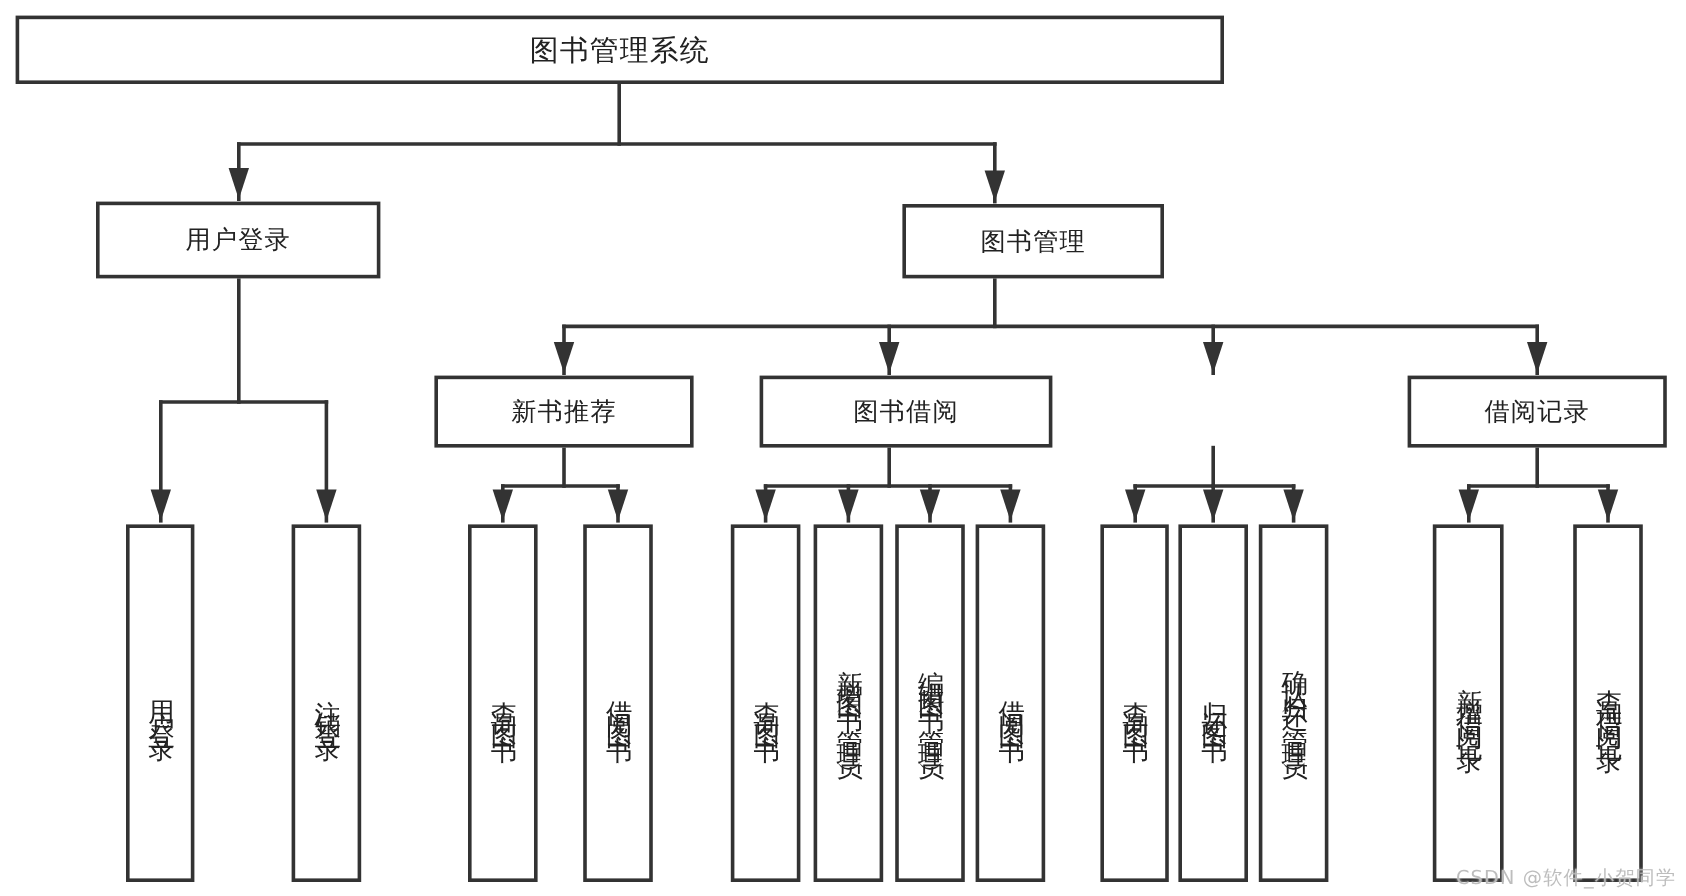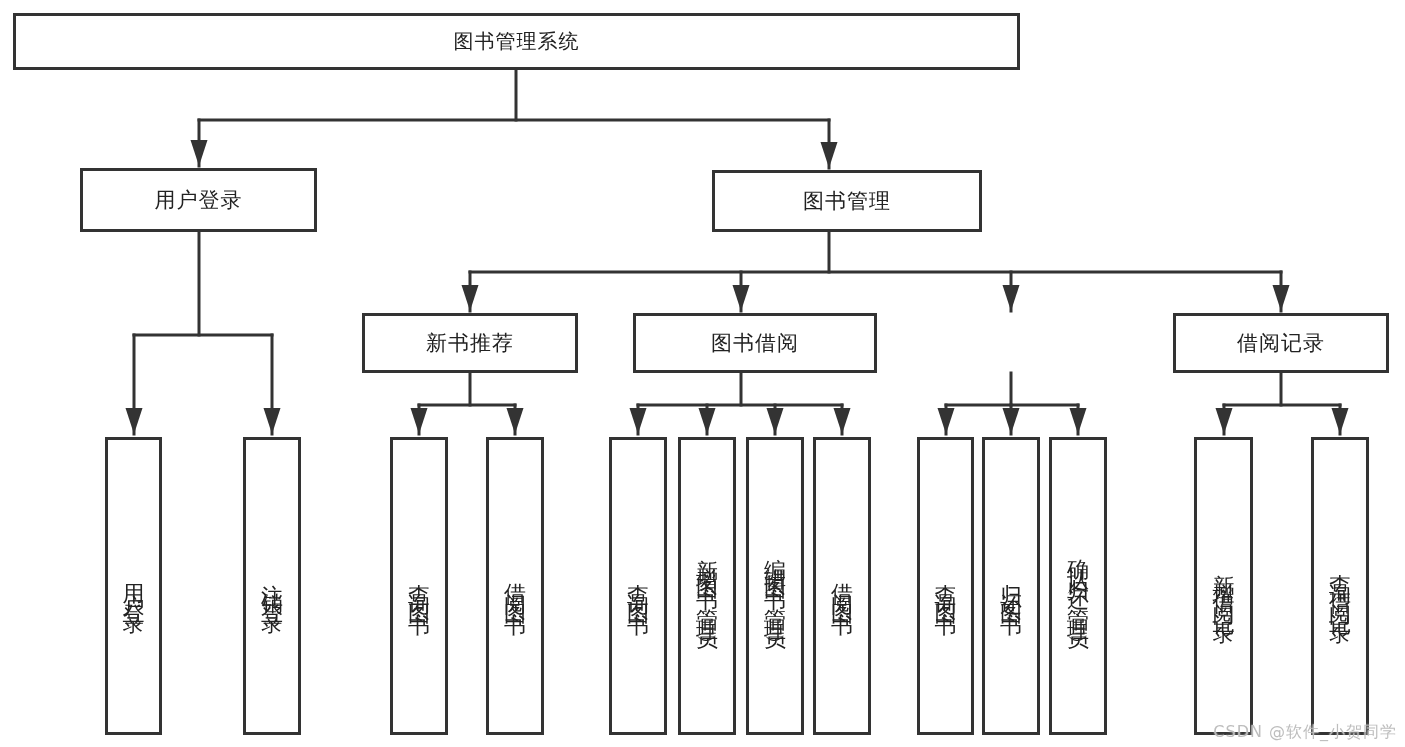--- a/index.html
+++ b/index.html
@@ -11,24 +11,24 @@
   .node{
     position:absolute;box-sizing:border-box;background:#fff;border:3px solid #333;
     display:flex;align-items:center;justify-content:center;z-index:2;
   }
   .node.h{font-size:21px;letter-spacing:1px;}
   .node.v span{
     writing-mode:vertical-rl;text-orientation:mixed;
     font-size:22px;letter-spacing:10px;line-height:1;white-space:nowrap;
   }
   
-  #b-root{left:13px;top:13px;width:1007px;height:57px;font-size:20px;}
+  #b-root{left:13px;top:13px;width:1007px;height:57px;font-size:24px;}
   
   #b-ul{left:80px;top:168px;width:237px;height:64px;}
-  #b-bm{left:712px;top:170px;width:270px;height:62px;}
+  #b-bm{left:752px;top:170px;width:218px;height:62px;}
   
   #b-nb{left:362px;top:313px;width:216px;height:60px;}
   #b-bb{left:633px;top:313px;width:244px;height:60px;}
   #b-cb{left:903px;top:313px;width:216px;height:60px;}
   #b-br{left:1173px;top:313px;width:216px;height:60px;}
   
   .leaf{top:437px;height:298px;}
   #b-ul1{left:105px;width:57px;}
   #b-ul2{left:243px;width:58px;}
   #b-nb1{left:390px;width:58px;}

